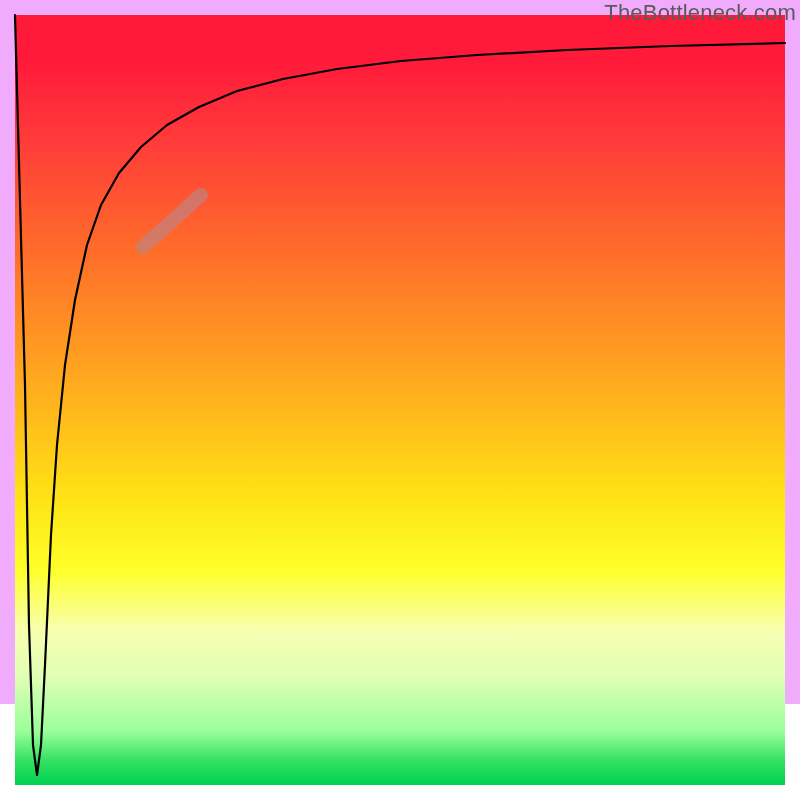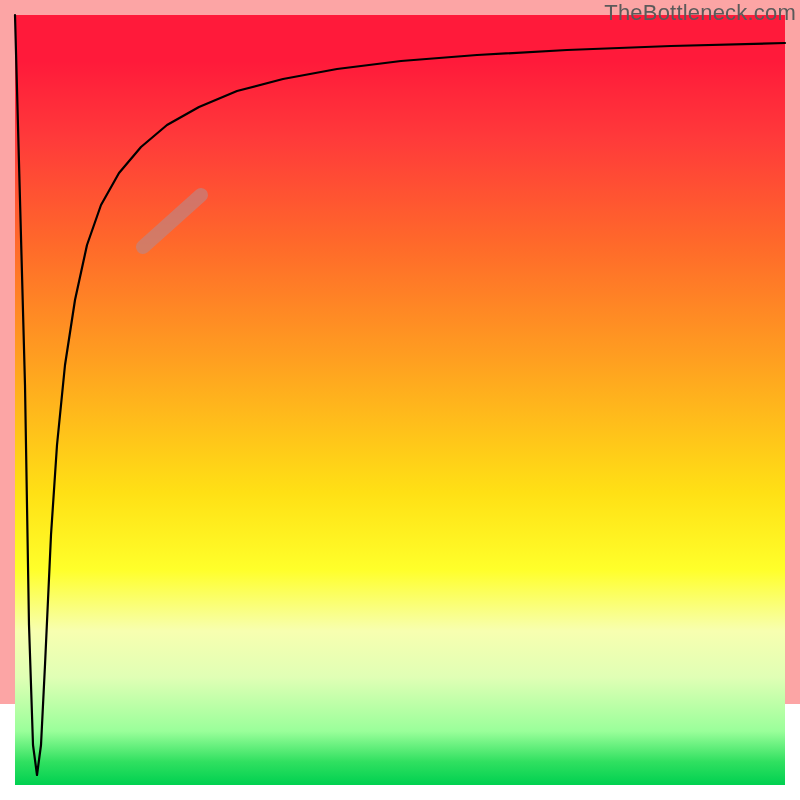--- a/index.html
+++ b/index.html
@@ -8,21 +8,21 @@
     width: 800px;
     height: 800px;
     overflow: hidden;
     background: #fff;
     font-family: Arial, Helvetica, sans-serif;
   }
   .frame {
     position: relative;
     width: 800px;
     height: 704px;
-    background: #fca5a5;
+    background: #f0abfc;
   }
   .plot-area {
     position: absolute;
     left: 15px;
     top: 15px;
     width: 770px;
     height: 770px;
     
     background:
       linear-gradient(

